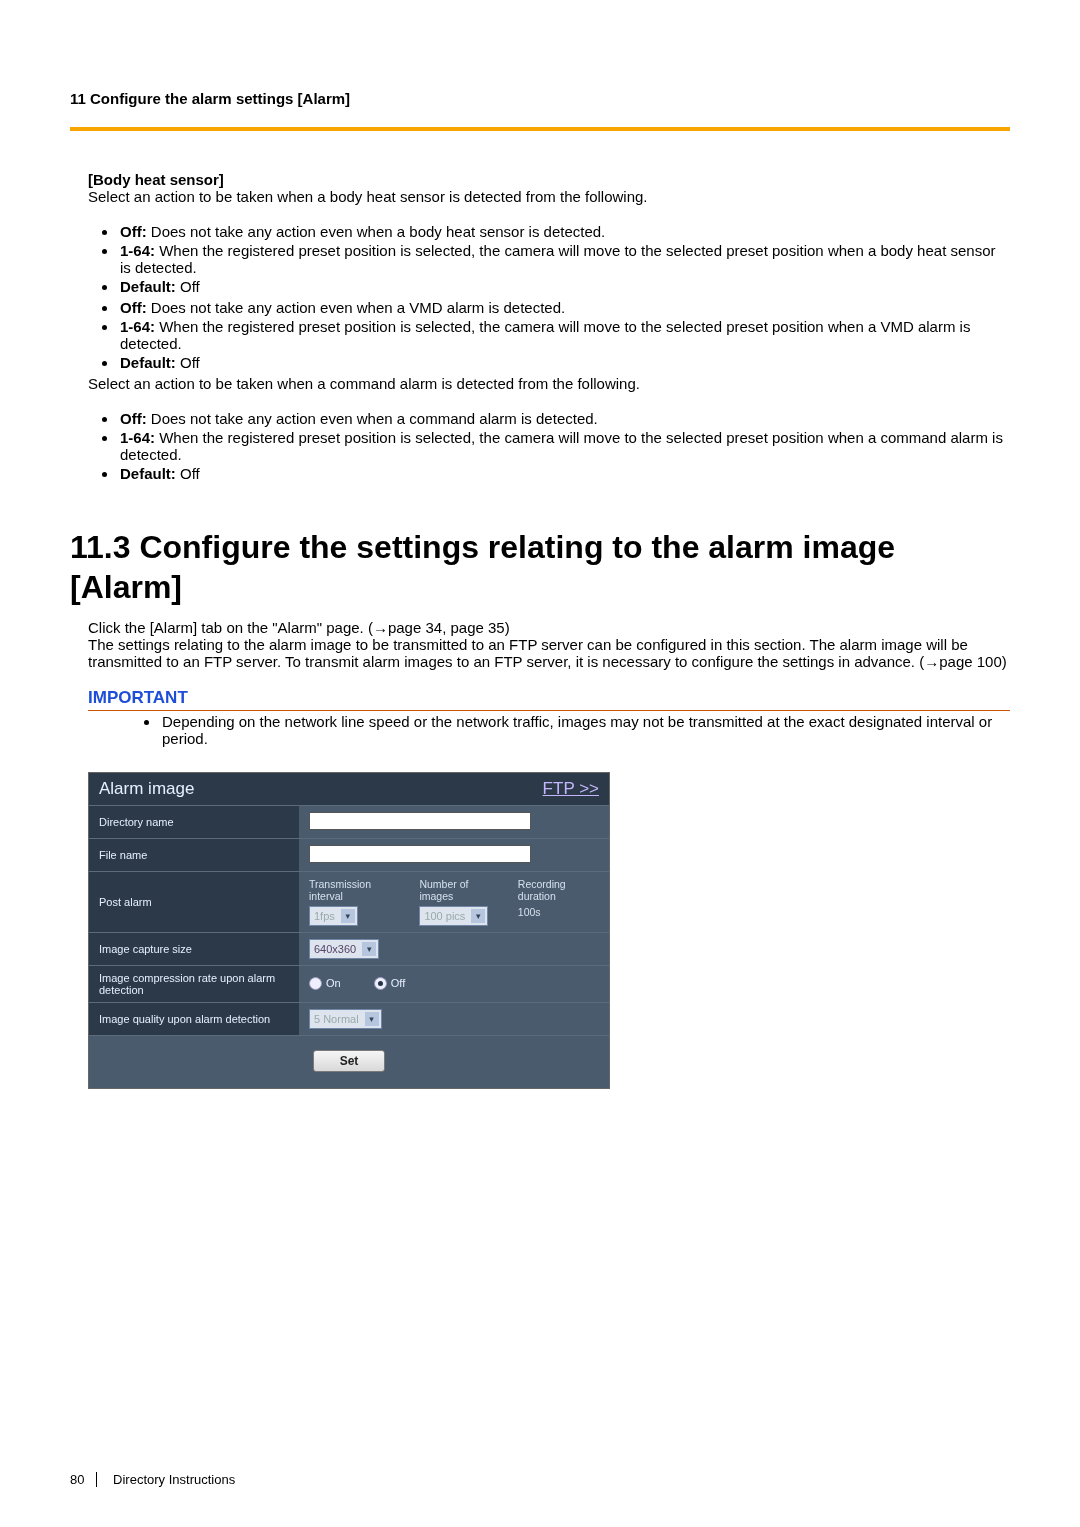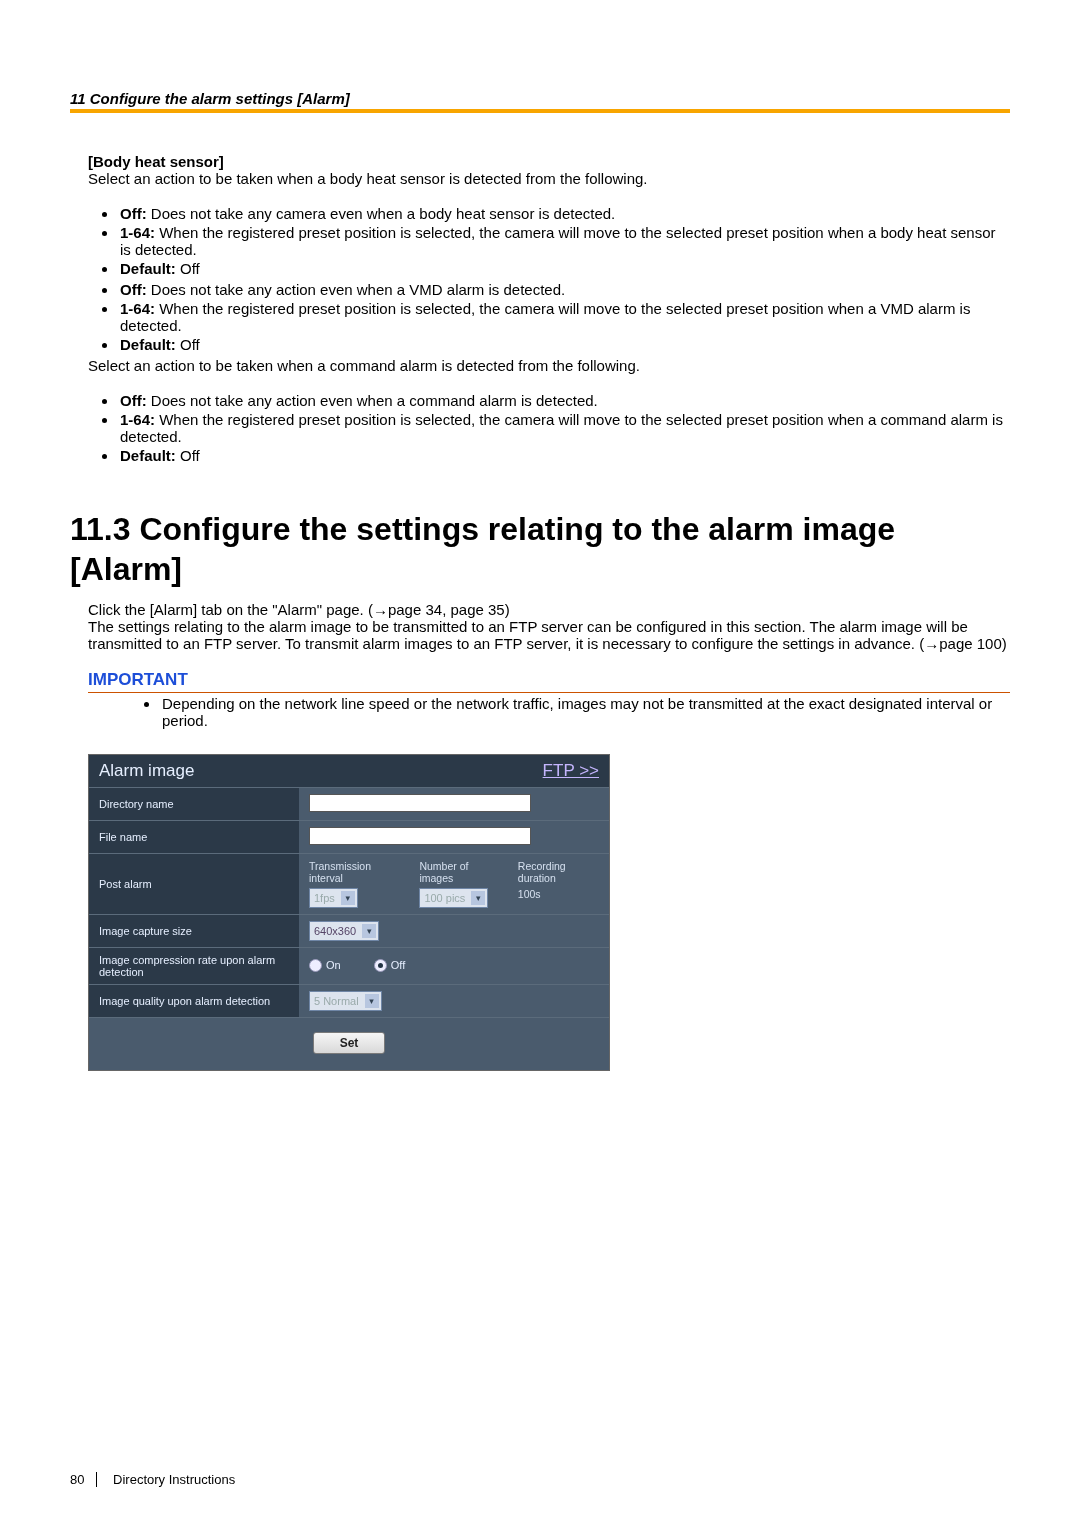--- a/index.html
+++ b/index.html
@@ -13,23 +13,22 @@
   .page {
     width: 1080px;
     min-height: 1527px;
     margin: 0 auto;
     padding: 90px 70px 30px 70px;
     box-sizing: border-box;
     position: relative;
   }
   .header-line {
     border-bottom: 4px solid #f8a500;
-    padding-bottom: 2px;
+    padding-bottom: 20px;
     margin-bottom: 40px;
-    font-style: italic;
   }
   .chapter-title {
     font-weight: bold;
     font-size: 15px;
   }
   .indent {
     padding-left: 18px;
   }
   .section-block {
     margin-bottom: 18px;
@@ -119,21 +118,21 @@
 
   <div class="header-line">
     <span class="chapter-title">11 Configure the alarm settings [Alarm]</span>
   </div>
 
   <div class="section-block indent">
     <div class="sub-title">[Body heat sensor]</div>
     <div>Select an action to be taken when a body heat sensor is detected from the following.</div>
   </div>
   <ul class="bullets">
-    <li><b>Off:</b><span> Does not take any camera even when a body heat sensor is detected.</span></li>
+    <li><b>Off:</b><span> Does not take any action even when a body heat sensor is detected.</span></li>
     <li><b>1-64:</b><span> When the registered preset position is selected, the camera will move to the selected preset position when a body heat sensor is detected.</span></li>
     <li><b>Default:</b><span> Off</span></li>
   </ul>
 
   <ul class="bullets">
     <li><b>Off:</b><span> Does not take any action even when a VMD alarm is detected.</span></li>
     <li><b>1-64:</b><span> When the registered preset position is selected, the camera will move to the selected preset position when a VMD alarm is detected.</span></li>
     <li><b>Default:</b><span> Off</span></li>
   </ul>
 

